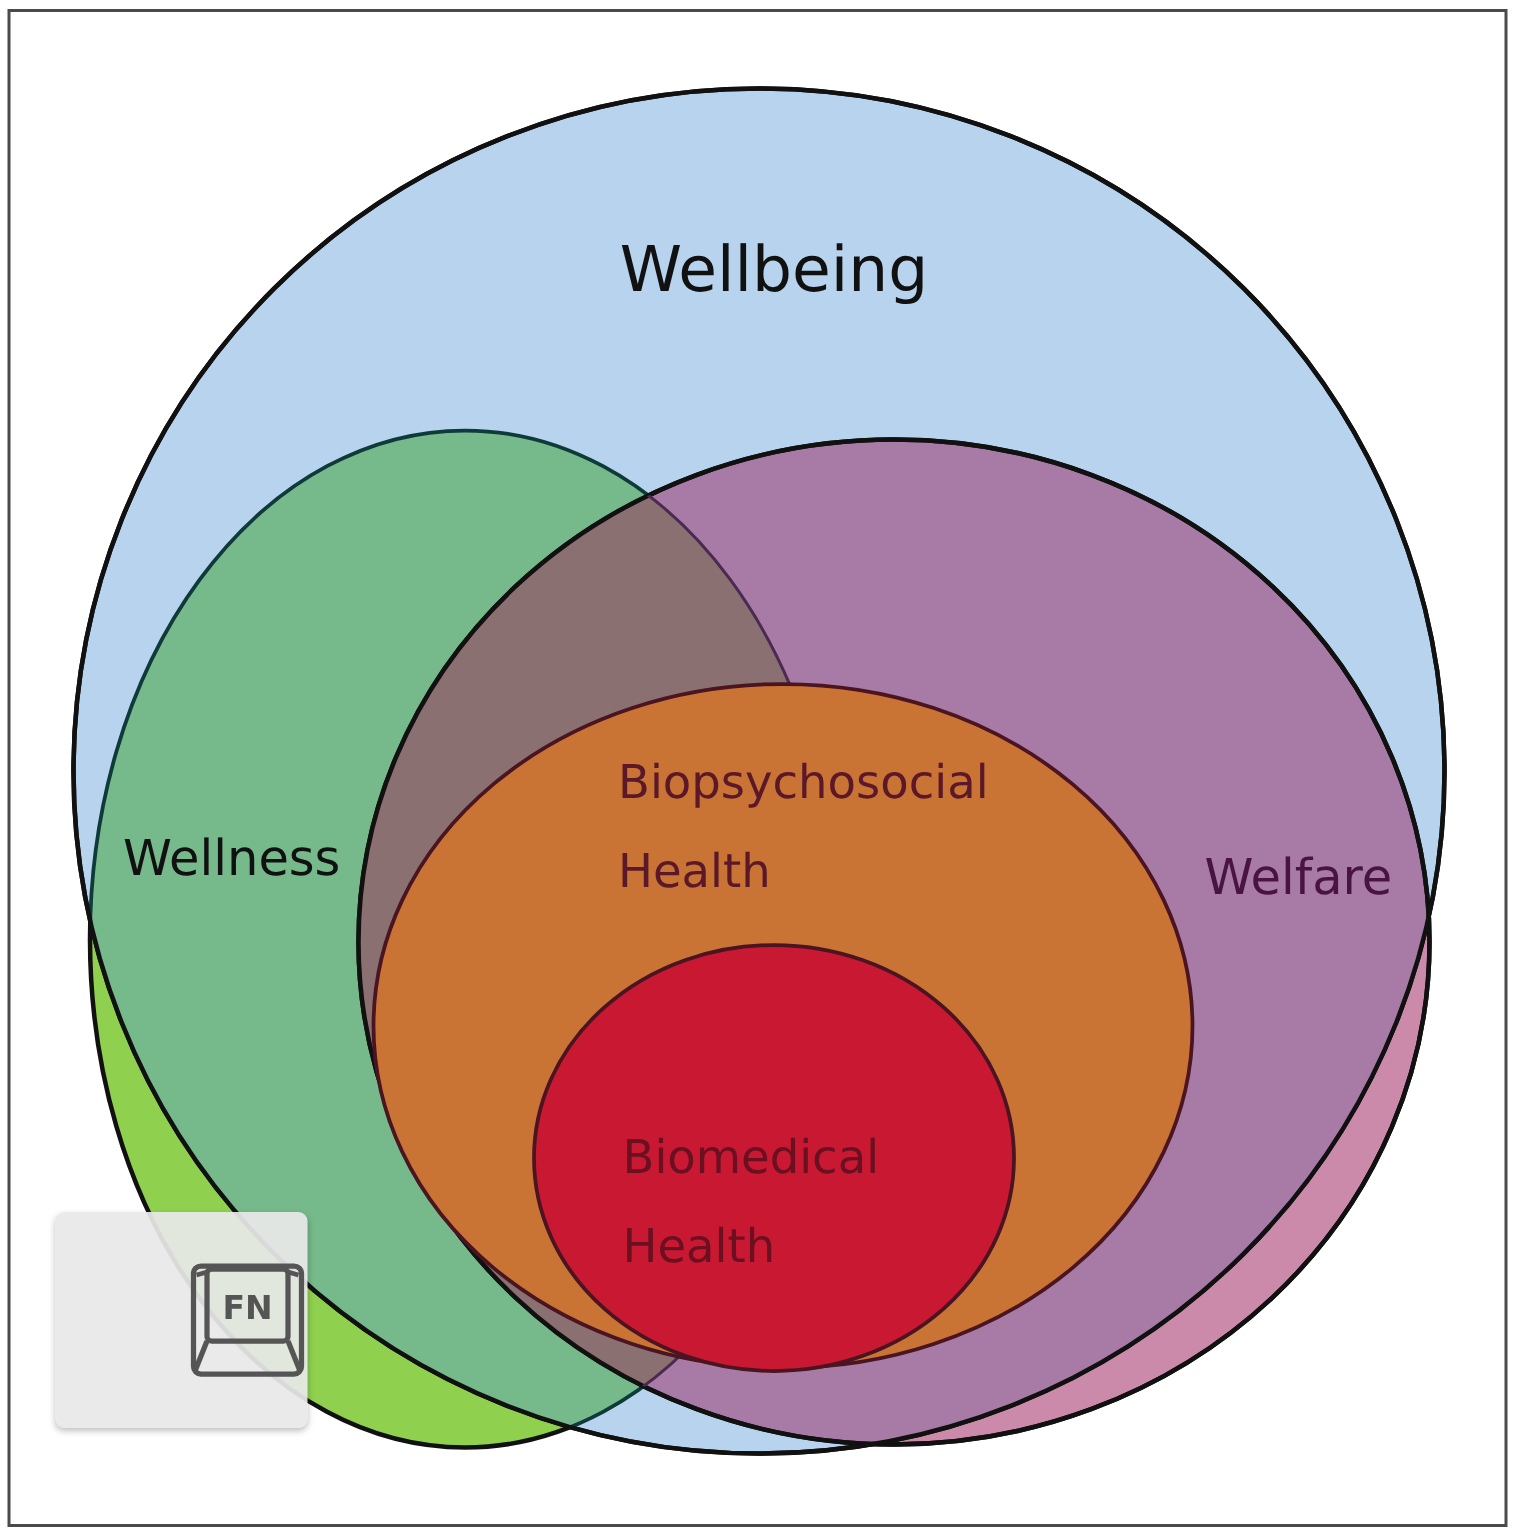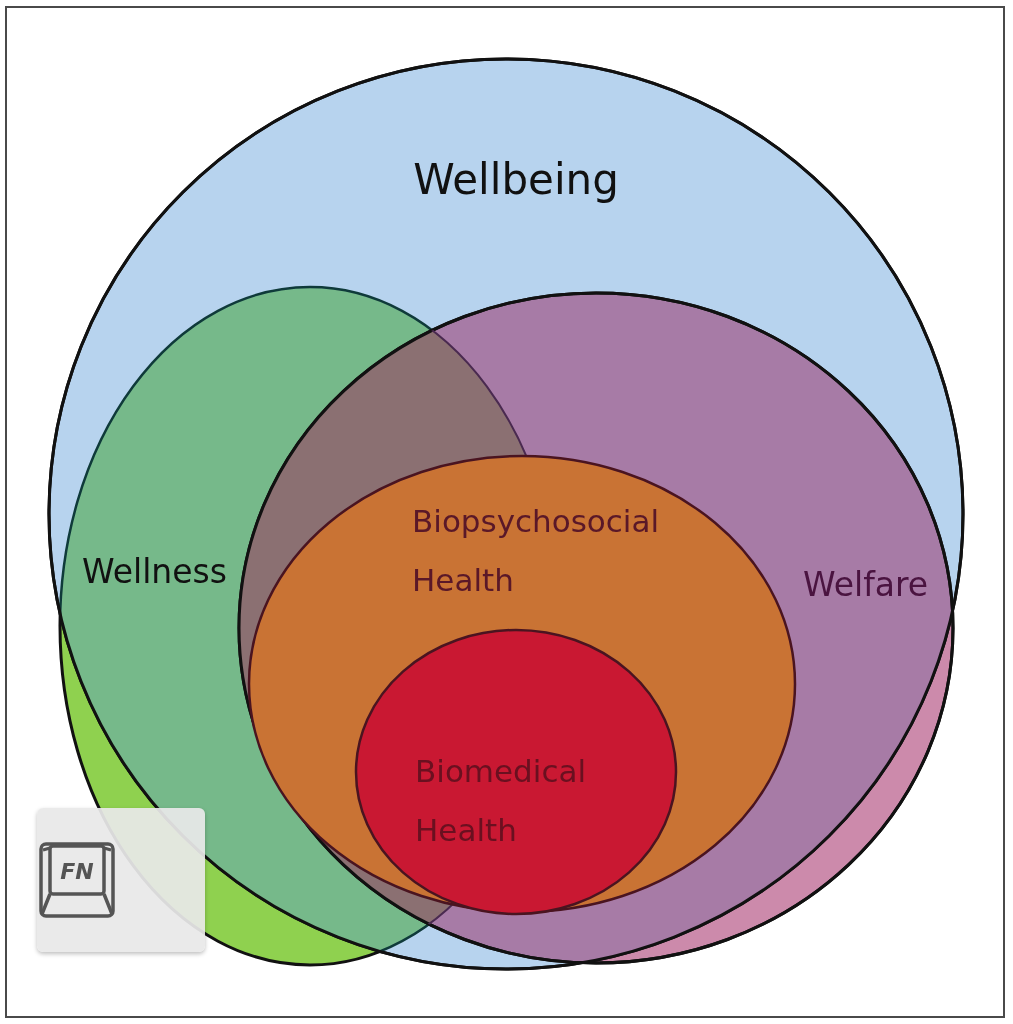--- a/index.html
+++ b/index.html
@@ -1,20 +1,20 @@
 <!DOCTYPE html>
 <html><head>
 <meta charset="utf-8">
 <style>
   html, body { margin: 0; padding: 0; background: #ffffff; }
   body { width: 1013px; height: 1024px; position: relative; overflow: hidden; font-family: "DejaVu Sans", sans-serif; }
   #frame { position: absolute; left: 5px; top: 6px; width: 1000px; height: 1012px; border: 2px solid #4a4a4a; box-sizing: border-box; background: #fff; }
   #diagram { position: absolute; left: 0; top: 0; }
   .lbl { font-family: "DejaVu Sans", sans-serif; }
-  #fn-key { position: absolute; left: 37px; top: 808px; width: 168px; height: 144px; background: rgba(232,232,232,0.93); border-radius: 6px; box-shadow: 0 2px 4px rgba(0,0,0,0.25); display: flex; align-items: center; justify-content: flex-start; font-style: italic; }
+  #fn-key { position: absolute; left: 37px; top: 808px; width: 168px; height: 144px; background: rgba(232,232,232,0.93); border-radius: 6px; box-shadow: 0 2px 4px rgba(0,0,0,0.25); display: flex; align-items: center; justify-content: flex-end; }
   #fn-key svg { display: block; }
 </style>
 </head>
 <body>
 
 <div id="frame"></div>
 
 <svg id="diagram" width="1013" height="1024" viewBox="0 0 1013 1024" xmlns="http://www.w3.org/2000/svg">
   <defs>
     <clipPath id="clip-wellbeing">

